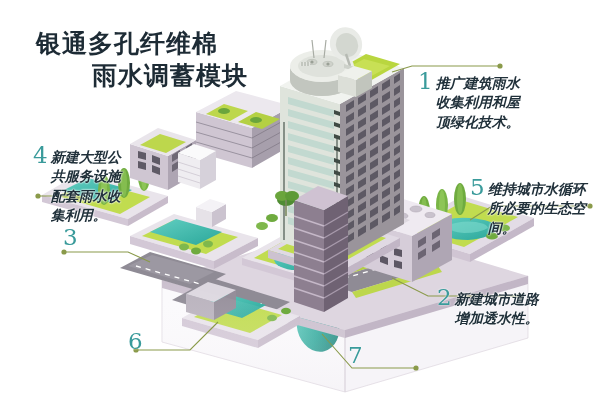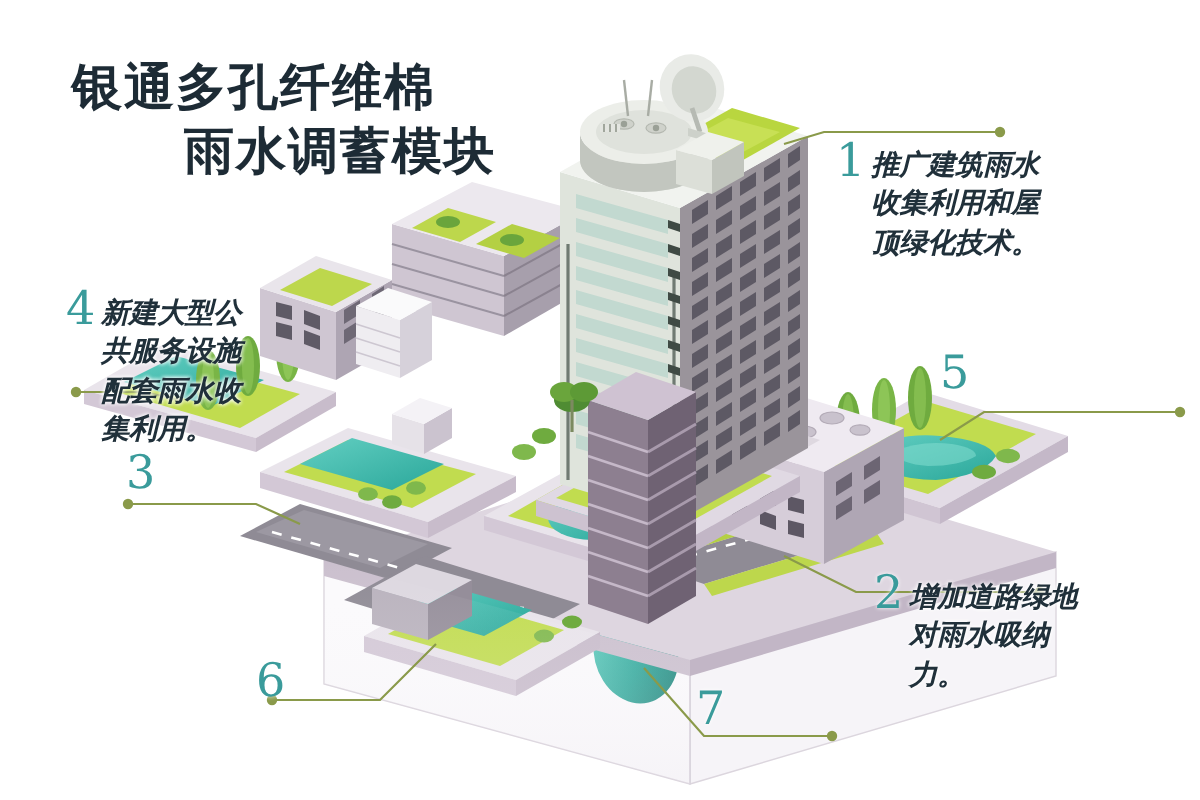--- a/index.html
+++ b/index.html
@@ -542,34 +542,35 @@
     <div class="title-line l2">雨水调蓄模块</div>
   </div>
 
   <div class="callout" style="left:418px; top:74px;">
     <span class="num">1</span>
     <span class="txt">推广建筑雨水收集利用和屋顶绿化技术。</span>
   </div>
 
   <div class="callout" style="left:437px; top:290px;">
     <span class="num">2</span>
-    <span class="txt">增加道路绿地对雨水吸纳力。</span>
+    <span class="txt">新建城市道路增加透水性。</span>
   </div>
 
   <div class="callout" style="left:63px; top:230px;">
     <span class="num">3</span>
   </div>
 
   <div class="callout" style="left:33px; top:148px;">
     <span class="num">4</span>
     <span class="txt" style="max-width:74px;">新建大型公共服务设施配套雨水收集利用。</span>
   </div>
 
   <div class="callout wide" style="left:470px; top:180px;">
     <span class="num">5</span>
+    <span class="txt">维持城市水循环所必要的生态空间。</span>
   </div>
 
   <div class="callout" style="left:128px; top:334px;">
     <span class="num">6</span>
   </div>
 
   <div class="callout" style="left:348px; top:348px;">
     <span class="num">7</span>
   </div>
 

